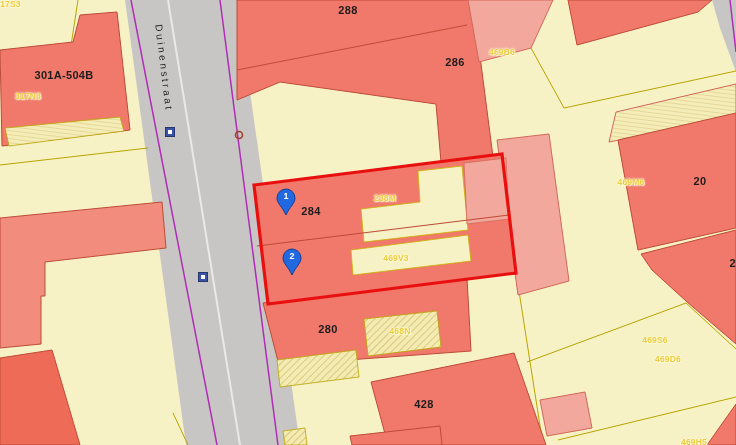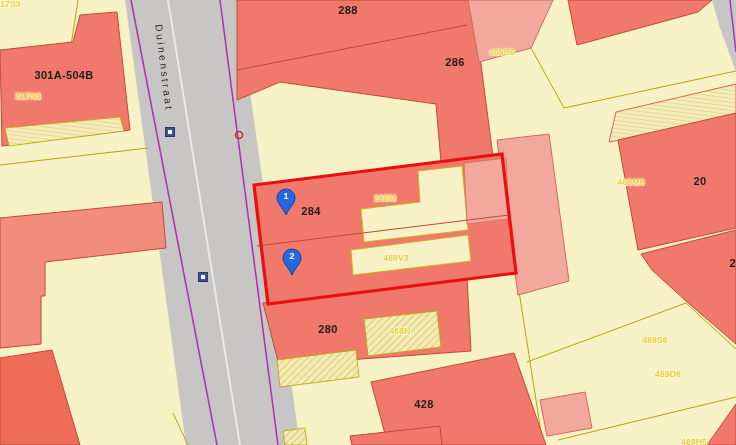--- a/index.html
+++ b/index.html
@@ -114,21 +114,21 @@
   <span class="lbl lbl-num" style="left:724px;top:263px;margin-left:12px;">24</span>
 
   <span class="lbl lbl-code" style="left:8px;top:4px;">317S3</span>
   <span class="lbl lbl-code" style="left:28px;top:96px;">317N3</span>
   <span class="lbl lbl-code" style="left:502px;top:52px;">469B6</span>
   <span class="lbl lbl-code" style="left:385px;top:198px;">238M</span>
   <span class="lbl lbl-code" style="left:396px;top:258px;">469V3</span>
   <span class="lbl lbl-code" style="left:400px;top:331px;">468N</span>
   <span class="lbl lbl-code" style="left:631px;top:182px;">469M6</span>
   <span class="lbl lbl-code" style="left:655px;top:296px;margin-top:44px;">469S6</span>
-  <span class="lbl lbl-code" style="left:668px;top:359px;margin-top:15px;">469D6</span>
+  <span class="lbl lbl-code" style="left:668px;top:359px;">469D6</span>
   <span class="lbl lbl-code" style="left:694px;top:442px;">469H5</span>
 
   <div class="road-icon" style="left:165px;top:127px;"></div>
   <div class="road-icon" style="left:198px;top:272px;"></div>
 
   <div class="pin" style="left:275px;top:188px;">
     <svg width="22" height="28" viewBox="0 0 22 28">
       <path d="M11 27 C7.5 19 2 15.5 2 10 a9 9 0 1 1 18 0 c0 5.5 -5.5 9 -9 17 z" fill="#2268E0" stroke="#123F96" stroke-width="1"></path>
     </svg>
     <span class="pin-num">1</span>

